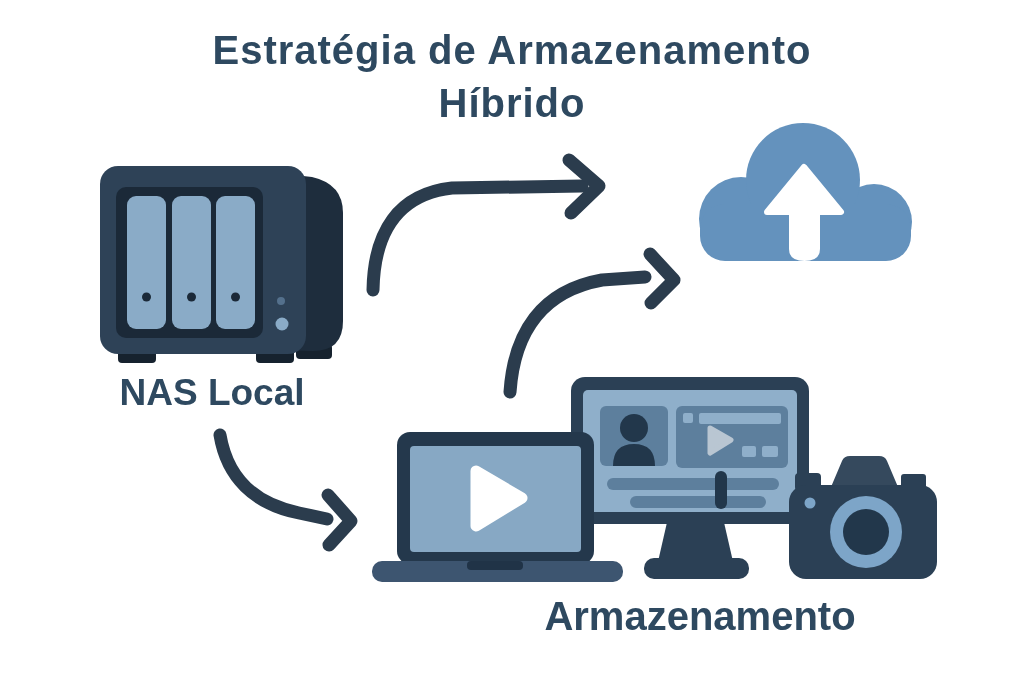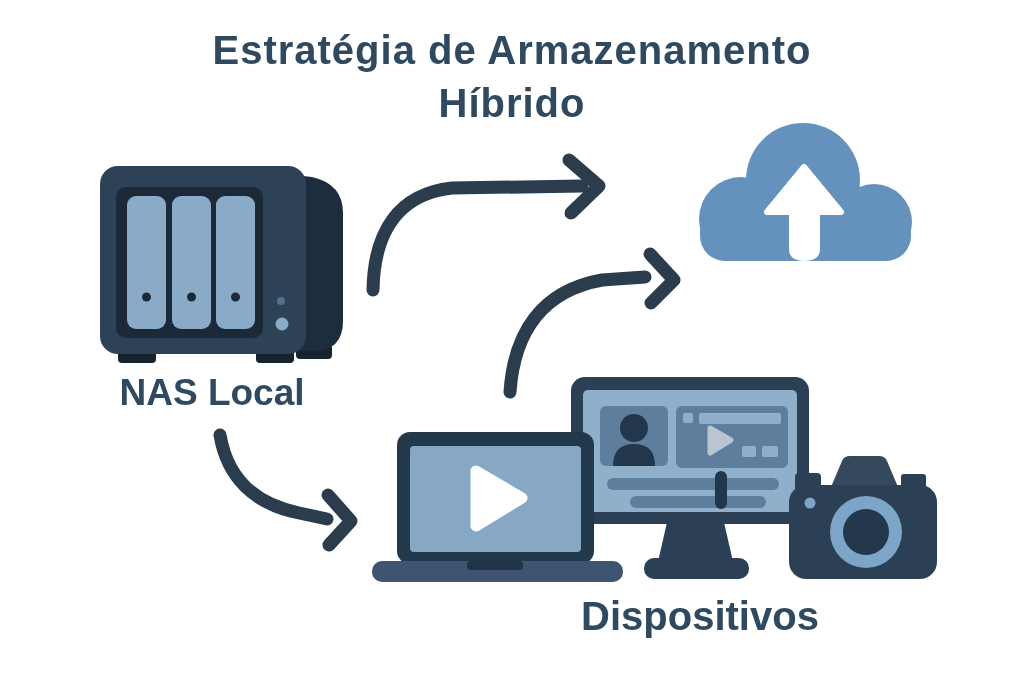--- a/index.html
+++ b/index.html
@@ -125,15 +125,15 @@
   </svg>
 
   <div class="txt title">
     <span>Estratégia de Armazenamento</span><br>
     <span>Híbrido</span>
   </div>
 
   <div class="txt nas-label">NAS Local</div>
 
 
-  <div class="txt devices-label">Dispositivos</div>
+  <div class="txt devices-label">Armazenamento</div>
 
 </div>
 
 </body></html>

